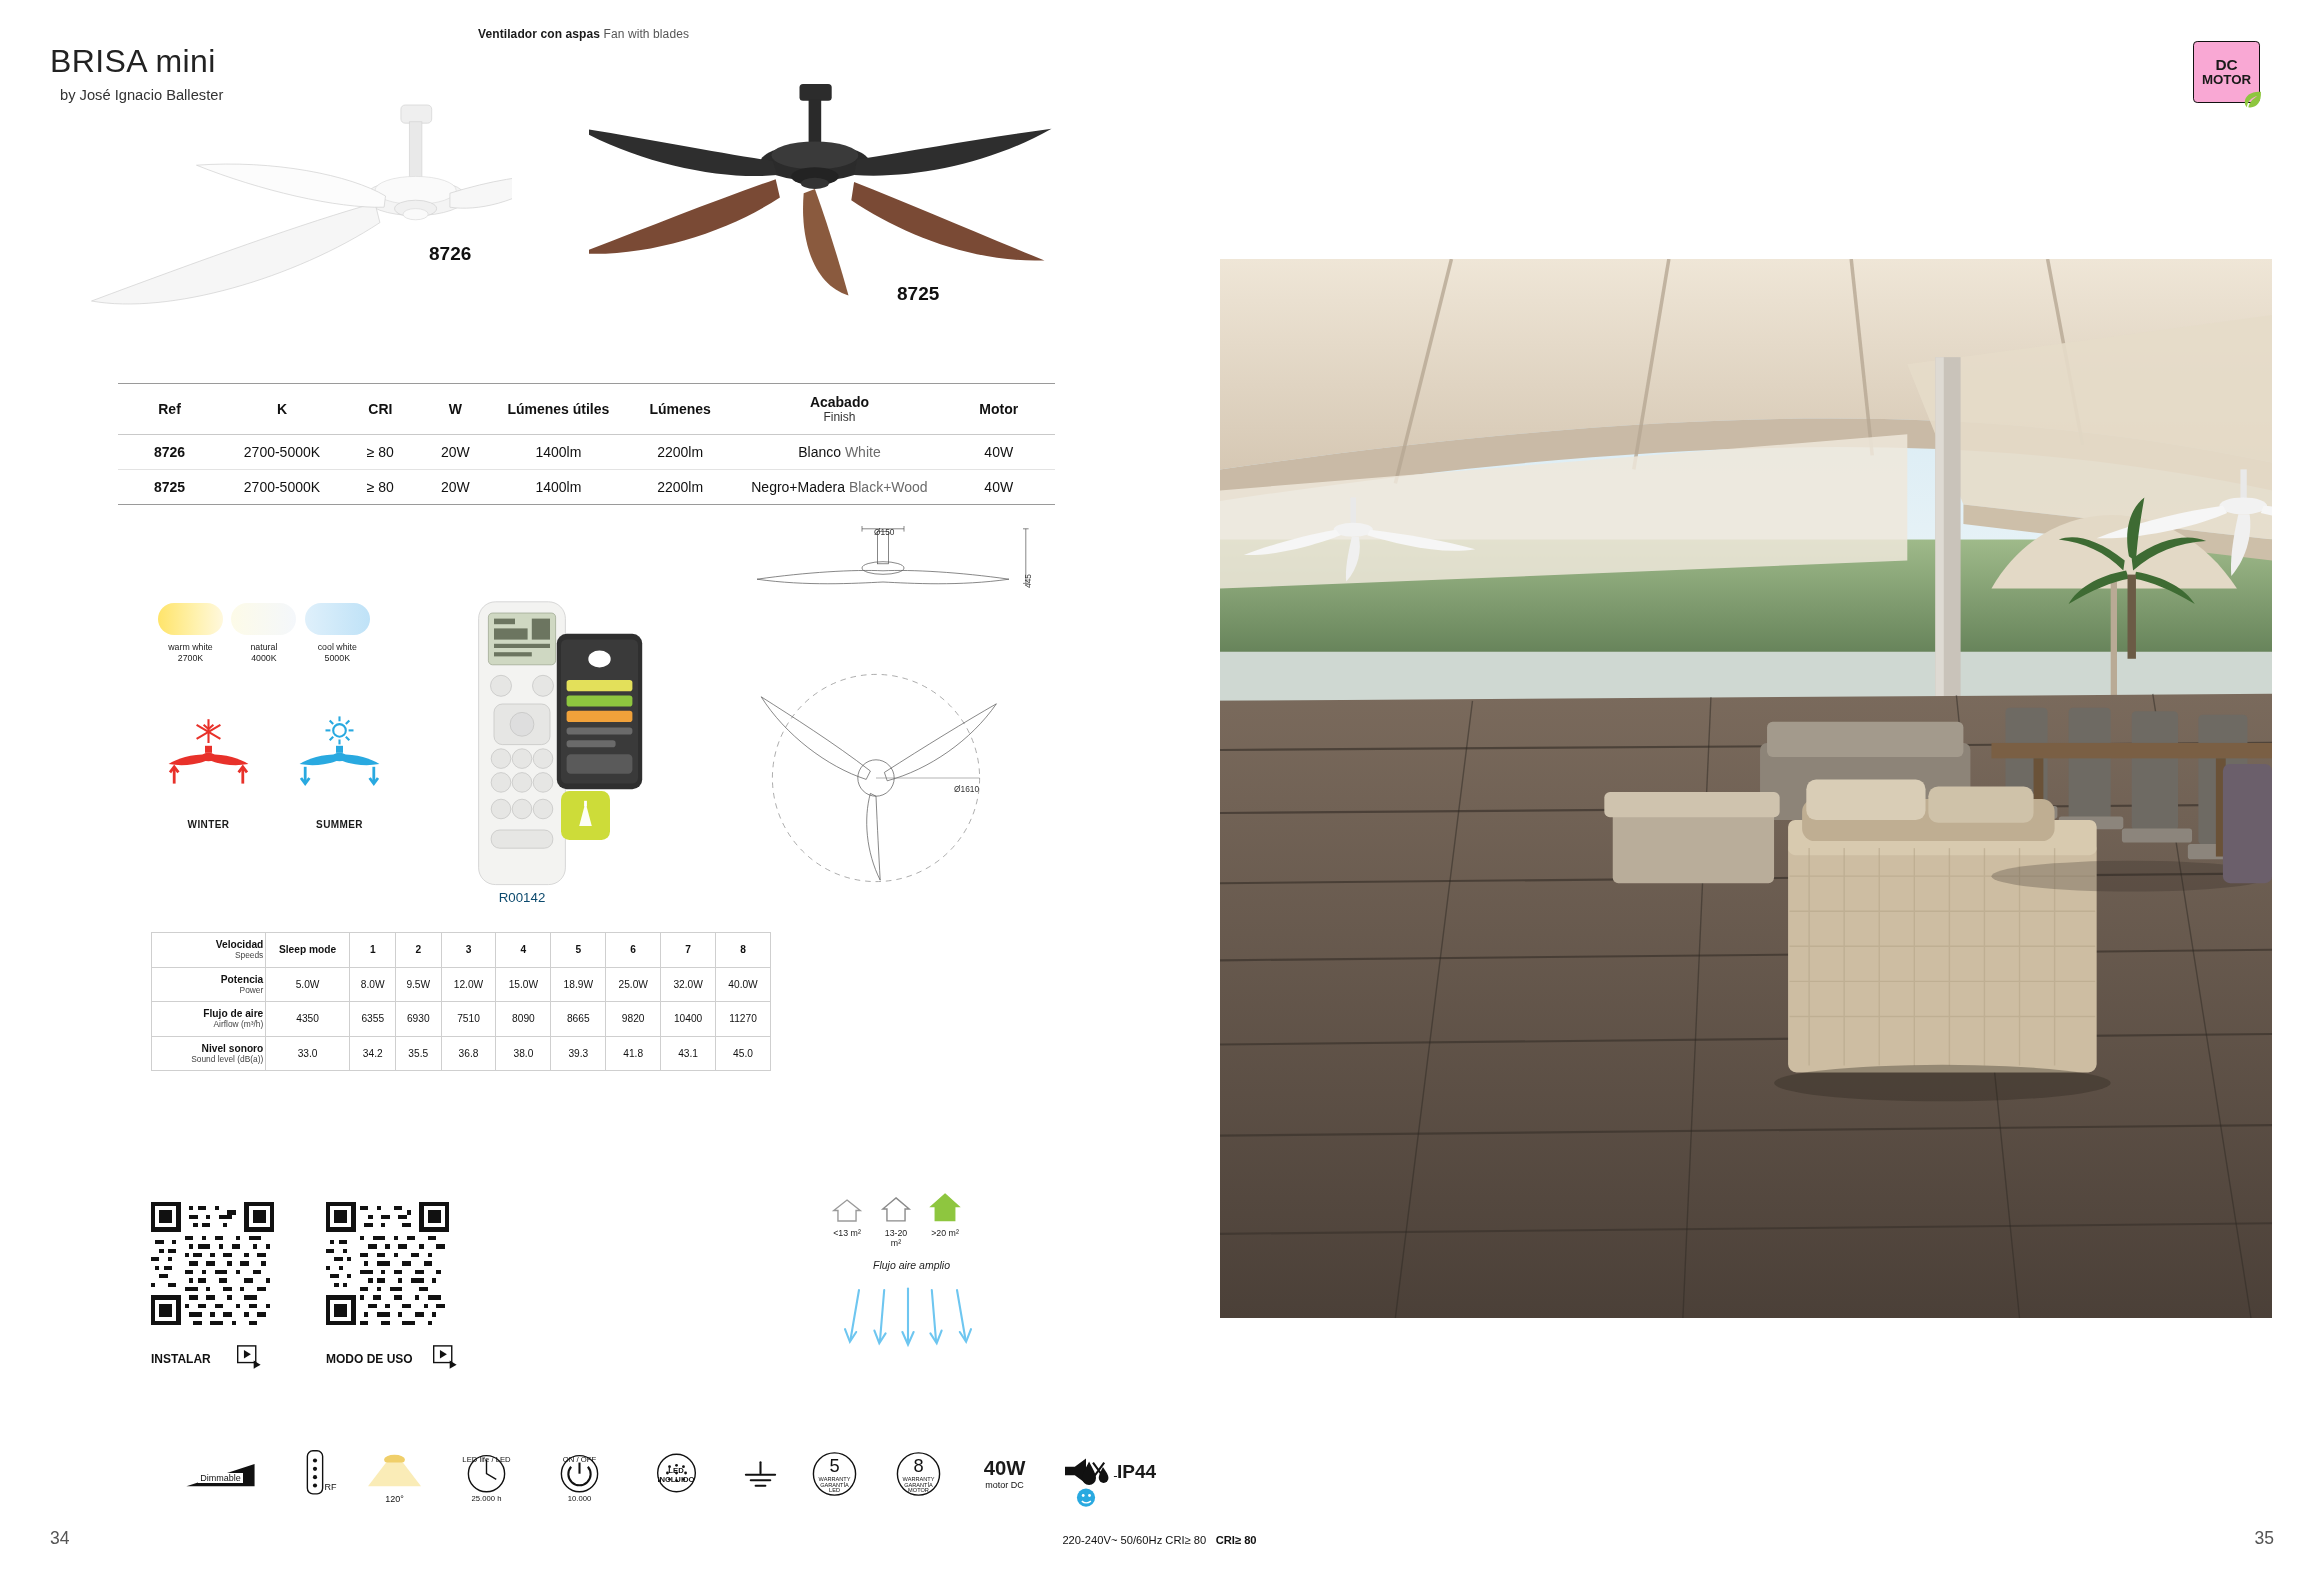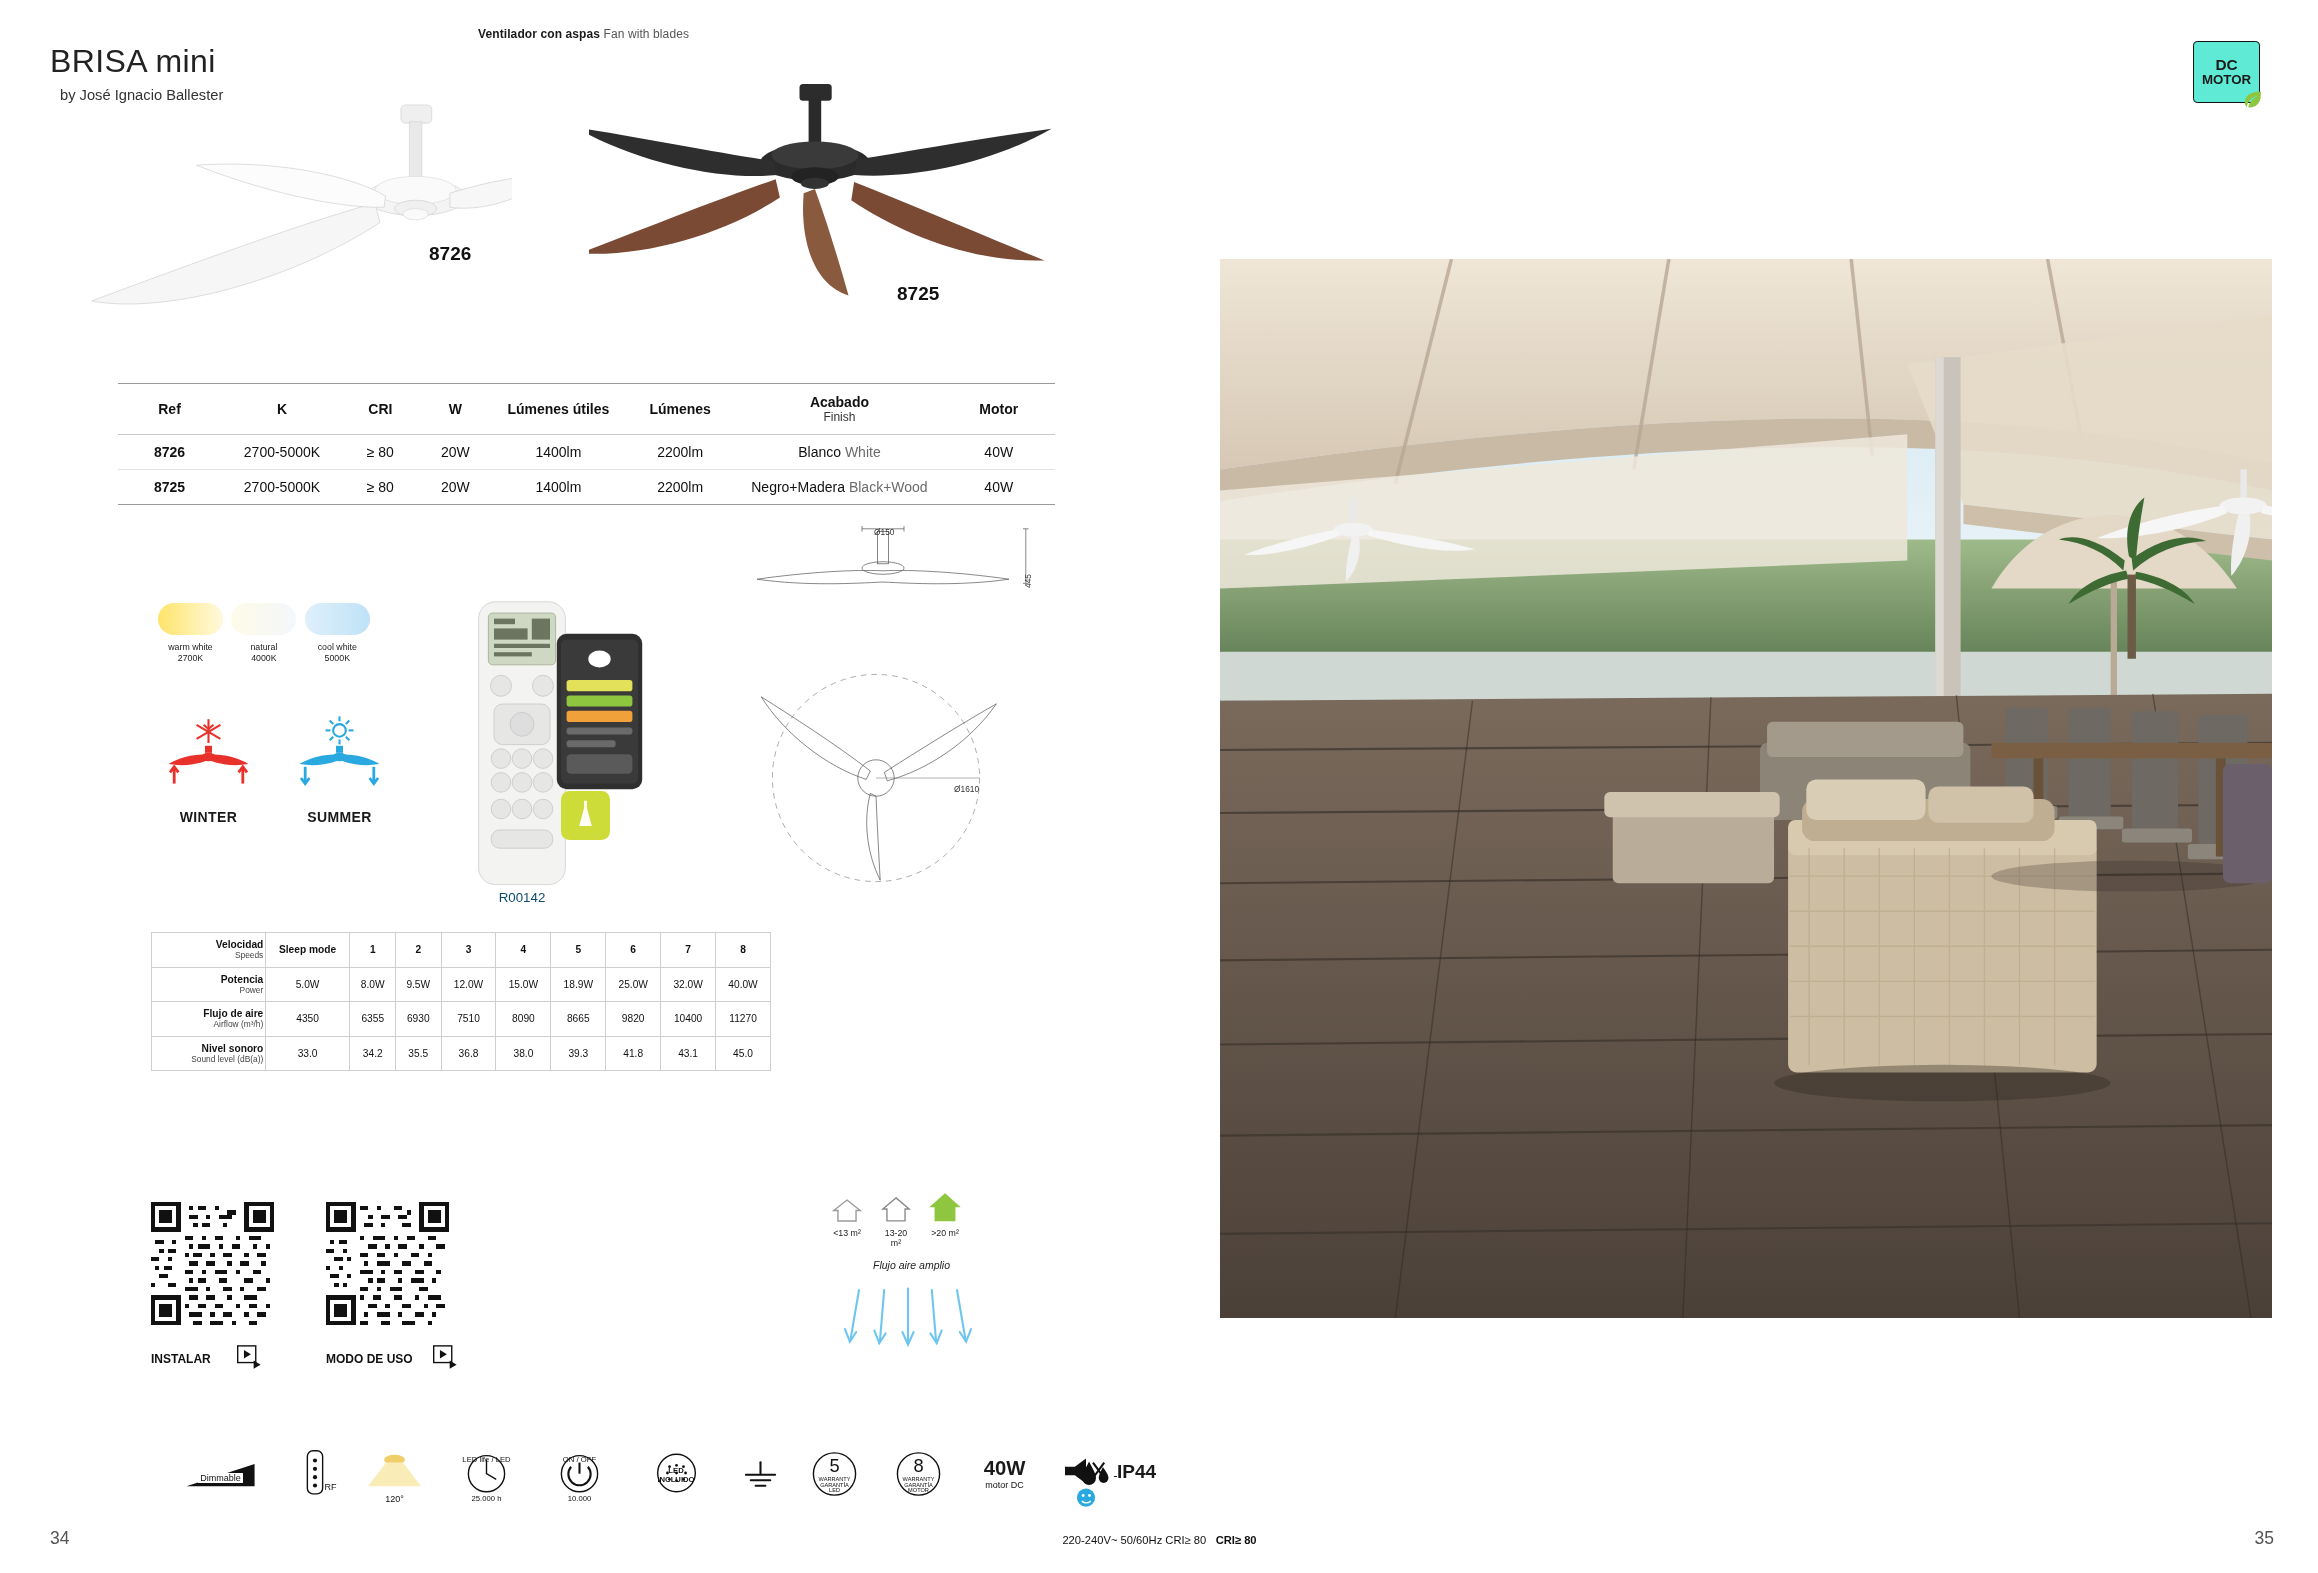--- a/index.html
+++ b/index.html
@@ -26,21 +26,21 @@
   .subtitle{
     position:absolute;left:60px;top:87px;
     font-size:14.7px;color:#333;
   }
 
   
   .dcmotor{
     position:absolute;right:59px;top:41px;width:65px;height:60px;
     border:1.4px solid #111;border-radius:4.2px;
     display:flex;flex-direction:column;align-items:center;justify-content:center;
-    background:#5eead4;
+    background:#f9a8d4;
   }
   .dcmotor .l1{font-size:15.4px;font-weight:bold;line-height:1.0;}
   .dcmotor .l2{font-size:13.3px;font-weight:bold;line-height:1.05;}
   .dcmotor .leaf{
     position:absolute;bottom:-8.4px;right:-4.2px;width:21px;height:21px;
   }
 
   
   .fanwrap{position:absolute;}
   .fan-label{
@@ -71,21 +71,21 @@
   .cct .row{display:flex;gap:8.4px;}
   .sw{width:65px;height:32px;border-radius:16px;}
   .sw.warm{background:linear-gradient(90deg,#ffe46a 0%,#fff2b0 60%,#fff8dd 100%);}
   .sw.nat{background:linear-gradient(90deg,#fdfbe8 0%,#f4f7fb 100%);}
   .sw.cool{background:linear-gradient(90deg,#dff0fb 0%,#bfe2f7 100%);}
   .cct .labels{display:flex;gap:8.4px;margin-top:7px;}
   .cct .labels div{width:65px;text-align:center;font-size:8.8px;line-height:1.25;color:#222;}
 
   
   .ws{position:absolute;top:715px;}
-  .ws .cap{font-size:14px;font-weight:bold;text-align:center;margin-top:15px;letter-spacing:0.4px;}
+  .ws .cap{font-size:10px;font-weight:bold;text-align:center;margin-top:25px;letter-spacing:0.4px;}
 
   
   .remote-cap{
     position:absolute;left:466px;top:890px;width:112px;text-align:center;
     font-size:13.3px;color:#0c4a6e;
   }
 
   
   .dimtext{position:absolute;font-size:8.4px;color:#333;}
 

